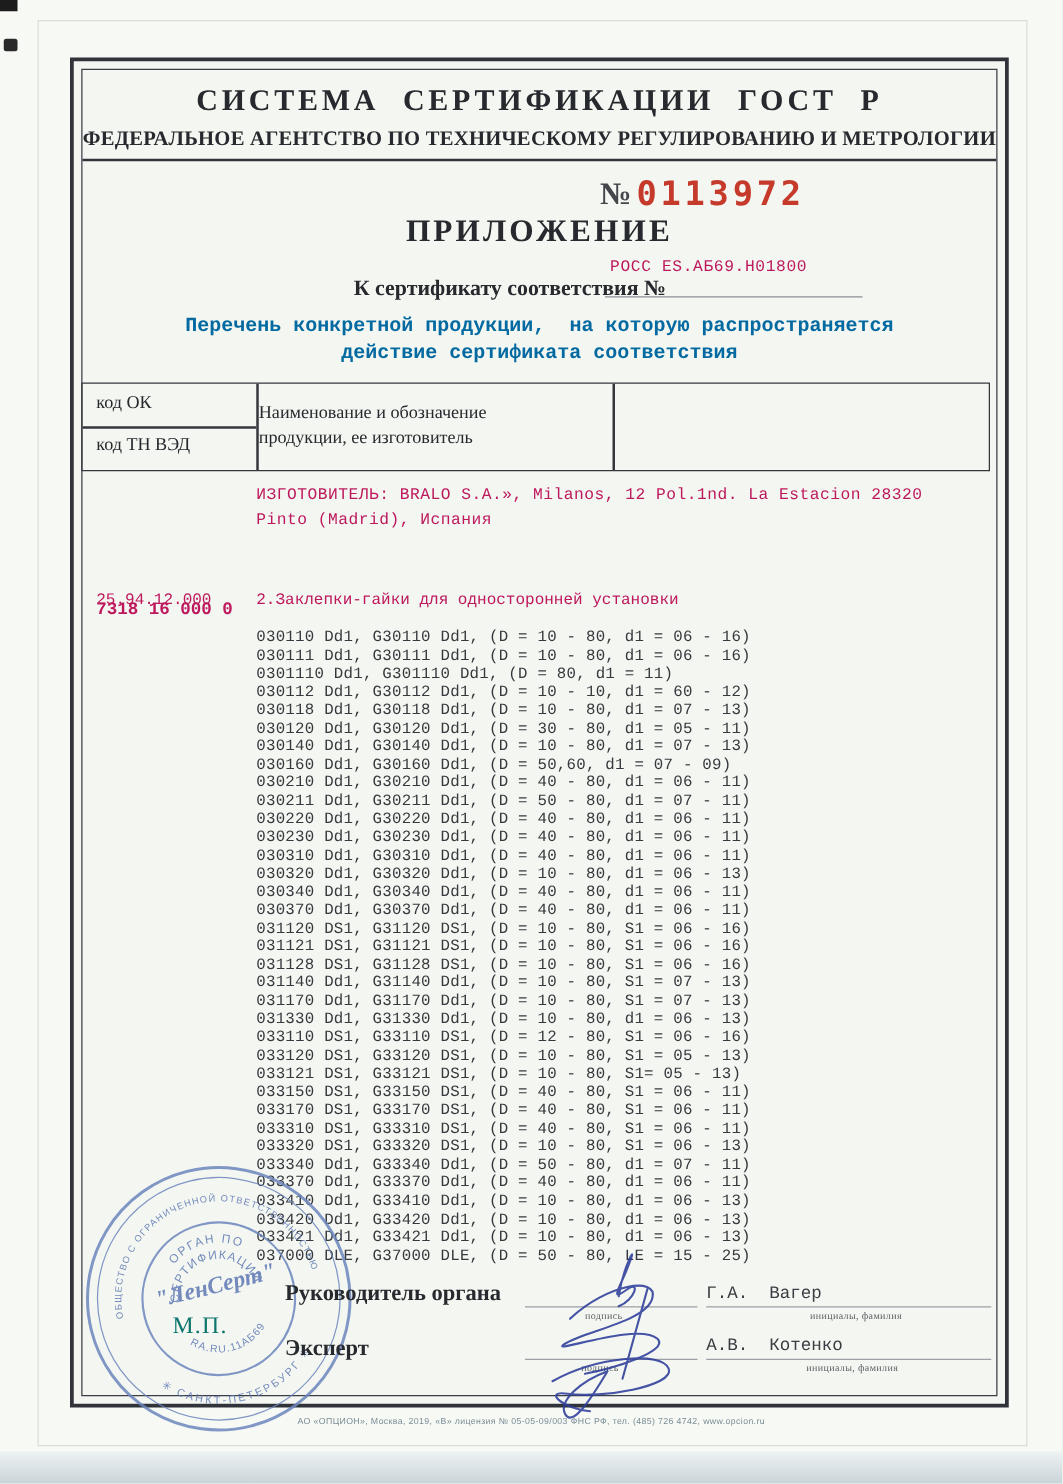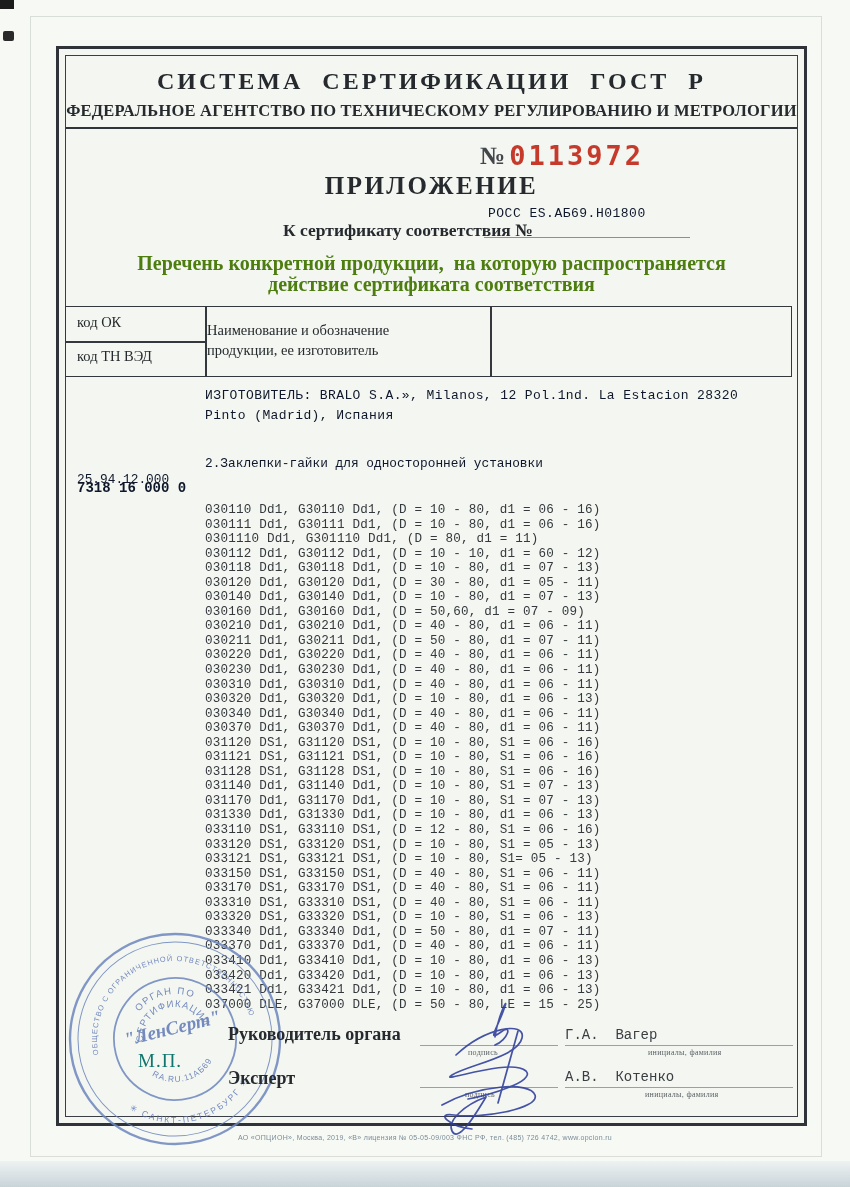--- a/index.html
+++ b/index.html
@@ -38,42 +38,42 @@
 
   .appendix-title { position:absolute; left:66px; top:172px; width:731px; text-align:center;
     font-size:25px; font-weight:bold; letter-spacing:2.5px; color:#26292d; }
 
   .cert-line-label { position:absolute; left:283px; top:220px; font-size:17.5px; font-weight:bold; color:#26292d; }
   .cert-ref { position:absolute; left:488px; top:206px; font-family:"Liberation Mono", "DejaVu Sans Mono", monospace;
     font-size:13px; letter-spacing:.5px; color:#3b3f43; white-space:pre; }
   .cert-ref-line { position:absolute; left:484px; top:237px; width:206px; border-top:1.5px solid #8b9095; }
 
   .list-title { position:absolute; left:66px; width:731px; text-align:center;
-    font-size:20px; font-weight:bold; color:#4d7c0f; white-space:pre; }
+    font-size:16px; font-weight:bold; color:#0369a1; white-space:pre;font-family:Liberation Mono, monospace; }
   .list-title.l1 { top:252px; }
   .list-title.l2 { top:273px; }
 
   
   .tbl { position:absolute; left:65px; top:306px; width:727px; height:71px; border:1.6px solid #34383d; }
   .tbl .v1 { position:absolute; left:139px; top:0; width:1.5px; height:100%; background:#34383d; }
   .tbl .v2 { position:absolute; left:424px; top:0; width:1.5px; height:100%; background:#34383d; }
   .tbl .h1 { position:absolute; left:0; top:34px; width:139px; height:1.5px; background:#34383d; }
   .tbl .cell { position:absolute; font-size:14.5px; color:#26292d; }
   .tbl .c-ok  { left:11px; top:7px; }
   .tbl .c-tn  { left:11px; top:41px; }
   .tbl .c-mid { left:141px; top:13px; width:283px; text-align:left; line-height:20px; }
   .tbl .c-doc { left:426px; top:13px; width:299px; text-align:center; line-height:20px; }
 
   
-  .mono { font-family:"Liberation Mono", "DejaVu Sans Mono", monospace; color:#0f172a; white-space:pre; }
+  .mono { font-family:"Liberation Mono", "DejaVu Sans Mono", monospace; color:#be185d; white-space:pre; }
   .manufacturer { position:absolute; left:205px; font-size:13px; letter-spacing:.4px; }
   .manufacturer.m1 { top:388px; }
   .manufacturer.m2 { top:408px; }
   .code-ok  { position:absolute; left:77px; top:472px; font-size:12.8px; }
-  .prod-group { position:absolute; left:205px; top:456px; font-size:12.8px; }
+  .prod-group { position:absolute; left:205px; top:472px; font-size:12.8px; }
   .code-tnved { position:absolute; left:77px; top:480px; font-size:14px;font-weight:bold; }
   .product-lines { position:absolute; left:205px; top:503px; }
   .product-line { font-size:12.6px; line-height:14.55px; font-family:"Liberation Mono", "DejaVu Sans Mono", monospace;
     color:#35393d; white-space:pre; letter-spacing:.2px; }
 
   
   .sig-label { position:absolute; left:228px; font-size:18px; font-weight:bold; color:#26292d; }
   .sig-label.head { top:1024px; }
   .sig-label.expert { top:1068px; }
   .sig-line { position:absolute; border-top:1.3px solid #9aa0a5; }

